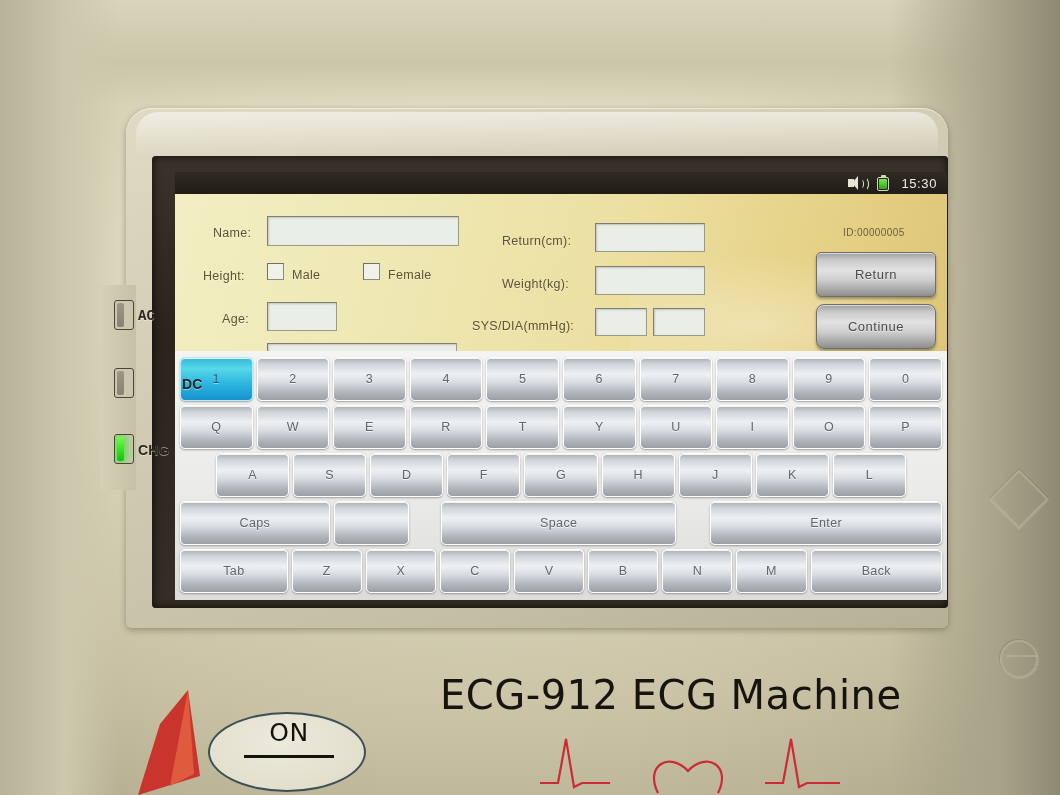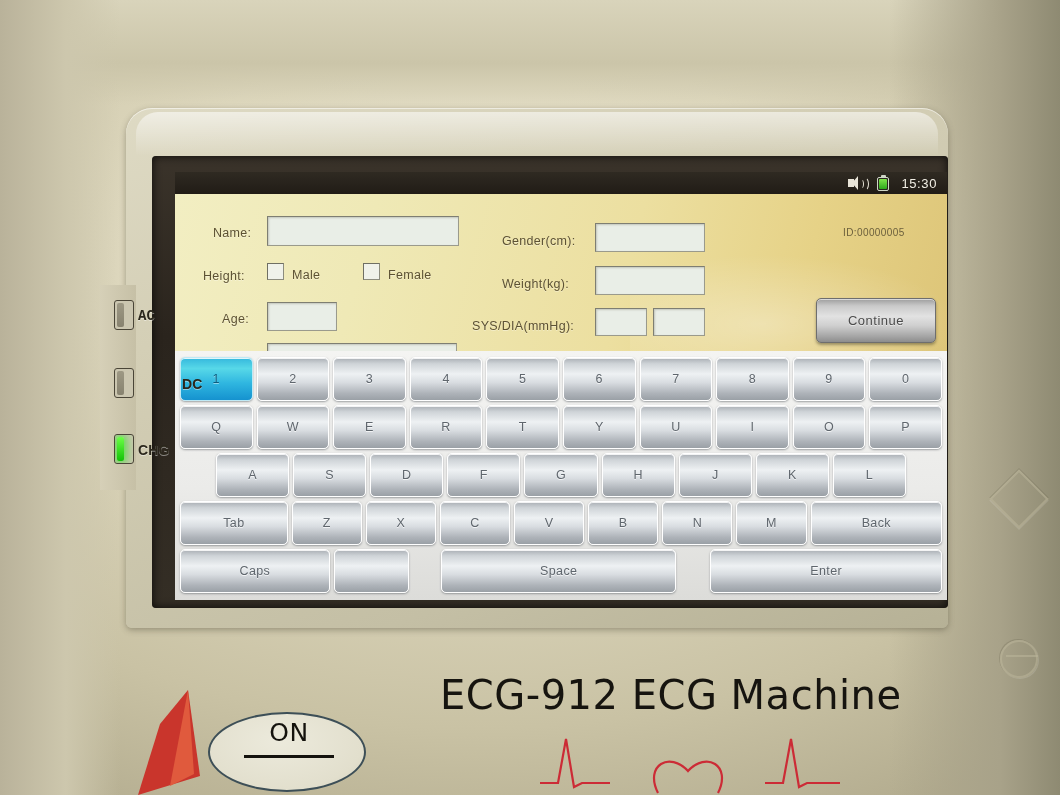--- a/index.html
+++ b/index.html
@@ -268,33 +268,34 @@
       <div class="lbl" style="left:117px;top:74px;">Male</div>
       <div class="cbx" style="left:188px;top:69px;"></div>
       <div class="lbl" style="left:213px;top:74px;">Female</div>
 
       <div class="lbl" style="left:47px;top:118px;">Age:</div>
       <div class="fld" style="left:92px;top:108px;width:70px;height:29px;"></div>
 
       <div class="lbl" style="left:16px;top:160px;">ID Card:</div>
       <div class="fld" style="left:92px;top:149px;width:190px;height:28px;"></div>
 
-      <div class="lbl" style="left:327px;top:40px;">Gender(cm):</div>
+      <div class="lbl" style="left:327px;top:40px;">Return(cm):</div>
       <div class="fld" style="left:420px;top:29px;width:110px;height:29px;"></div>
 
       <div class="lbl" style="left:327px;top:83px;">Weight(kg):</div>
       <div class="fld" style="left:420px;top:72px;width:110px;height:29px;"></div>
 
       <div class="lbl" style="left:297px;top:125px;">SYS/DIA(mmHg):</div>
       <div class="fld" style="left:420px;top:114px;width:52px;height:28px;"></div>
       <div class="fld" style="left:478px;top:114px;width:52px;height:28px;"></div>
 
       <div class="idtxt" style="left:668px;top:33px;">ID:00000005</div>
 
-      <div class="sbtn" style="left:641px;top:104px;">Continue</div>
+      <div class="sbtn" style="left:641px;top:58px;">Return</div>
+      <div class="sbtn" style="left:641px;top:110px;border-radius:8px;">Continue</div>
     </div>
 
     <div class="kbd">
       <div class="krow" id="kr0">
           <div class="key  sel">1</div>
           <div class="key ">2</div>
           <div class="key ">3</div>
           <div class="key ">4</div>
           <div class="key ">5</div>
           <div class="key ">6</div>
@@ -319,39 +320,39 @@
           <div class="key ">A</div>
           <div class="key ">S</div>
           <div class="key ">D</div>
           <div class="key ">F</div>
           <div class="key ">G</div>
           <div class="key ">H</div>
           <div class="key ">J</div>
           <div class="key ">K</div>
           <div class="key ">L</div>
         </div>
+      <div class="krow" id="kr4">
+          <div class="key w-caps">Caps</div>
+          <div class="key w-blank"></div>
+          <div class="gap-a"></div>
+          <div class="key w-space">Space</div>
+          <div class="gap-b"></div>
+          <div class="key w-enter">Enter</div>
+        </div>
       <div class="krow" id="kr3">
           <div class="key w-tab">Tab</div>
           <div class="key ">Z</div>
           <div class="key ">X</div>
           <div class="key ">C</div>
           <div class="key ">V</div>
           <div class="key ">B</div>
           <div class="key ">N</div>
           <div class="key ">M</div>
           <div class="key w-back">Back</div>
         </div>
-      <div class="krow" id="kr4">
-          <div class="key w-caps">Caps</div>
-          <div class="key w-blank"></div>
-          <div class="gap-a"></div>
-          <div class="key w-space">Space</div>
-          <div class="gap-b"></div>
-          <div class="key w-enter">Enter</div>
-        </div>
     </div>
   </div>
 
   <div class="ledstrip"></div>
 
   <div class="led off" style="top:300px;">
       <span class="ins"></span>
     </div>
   <div class="ledlbl" style="top:308px;font-family:Liberation Mono, monospace;">AC</div>
 

